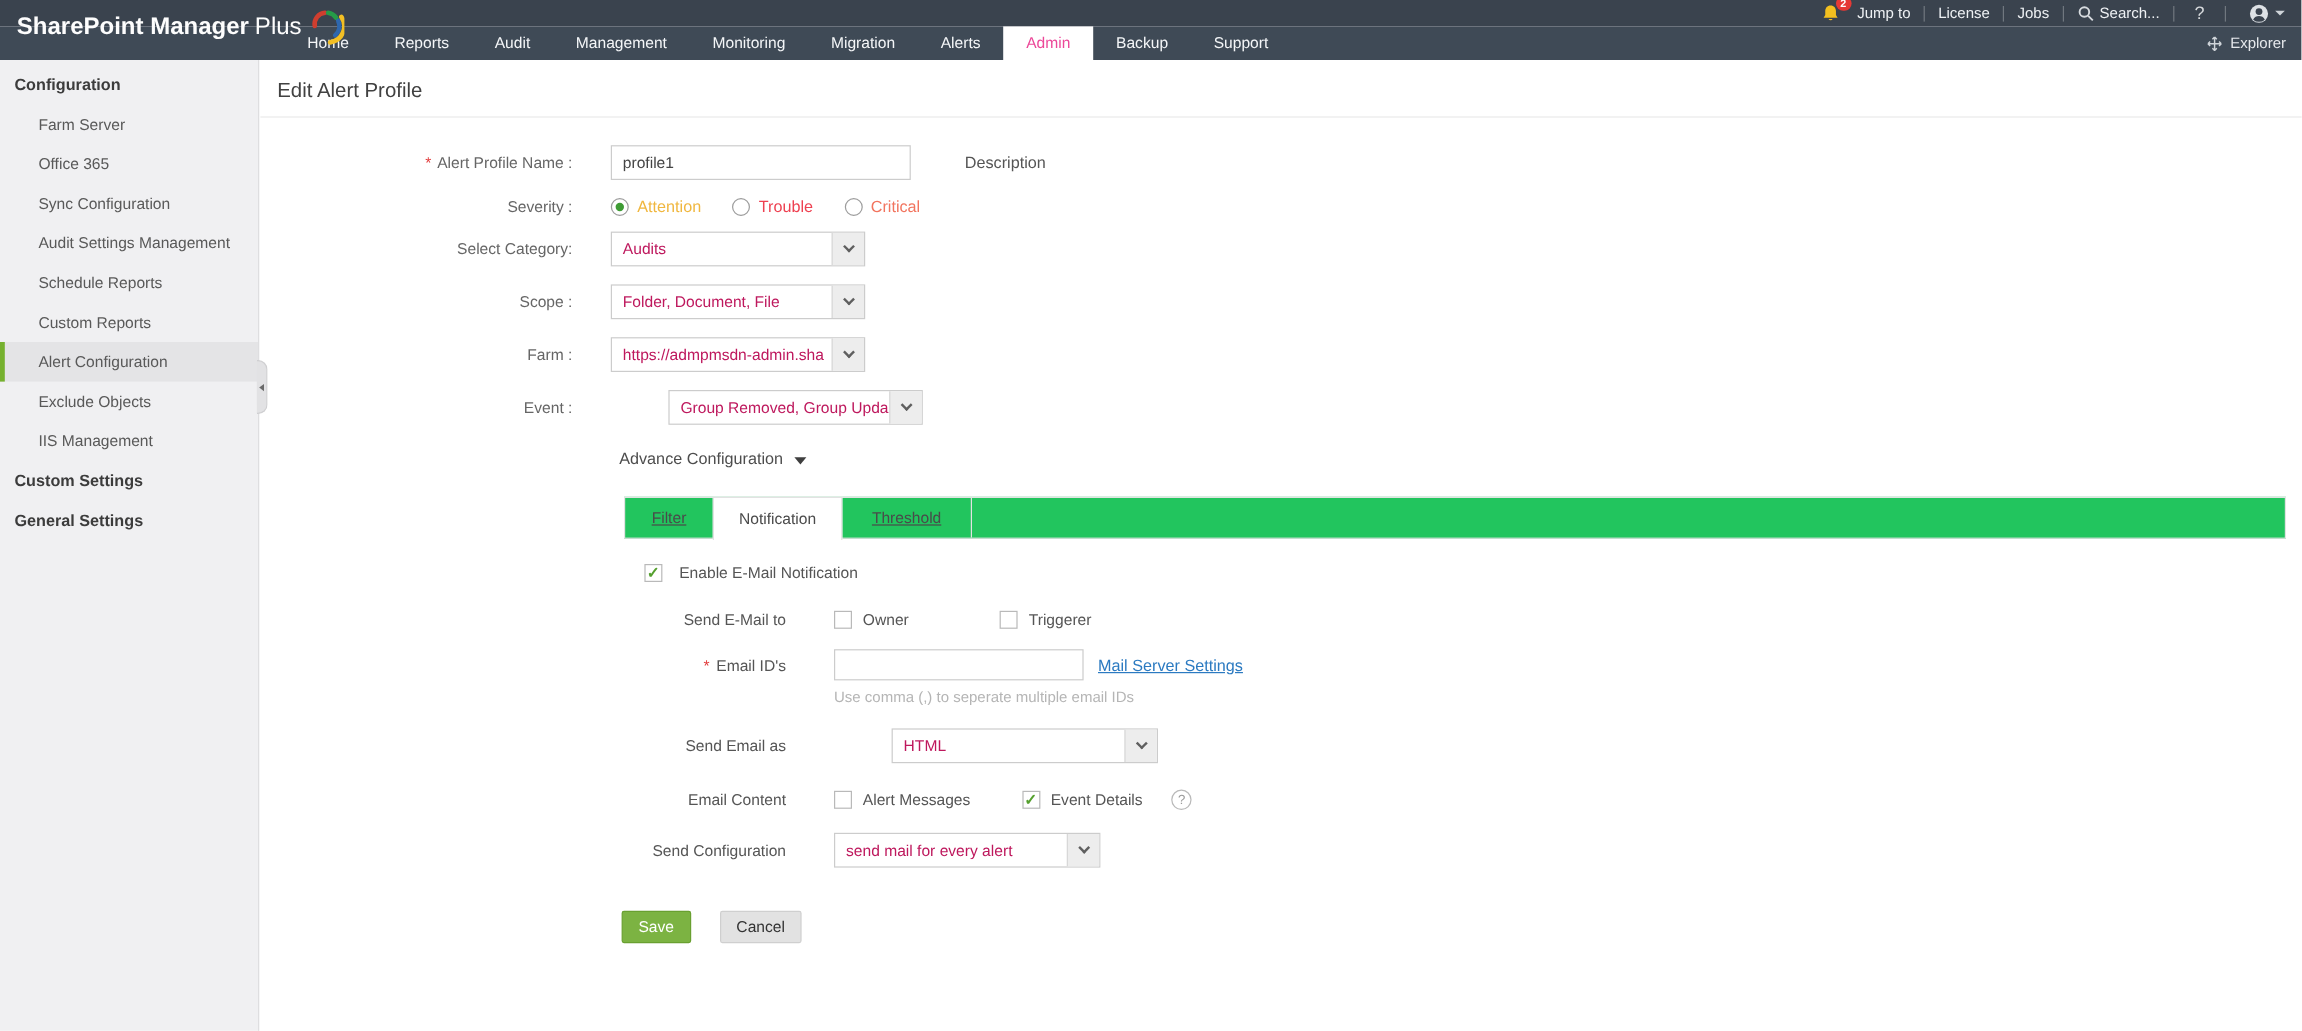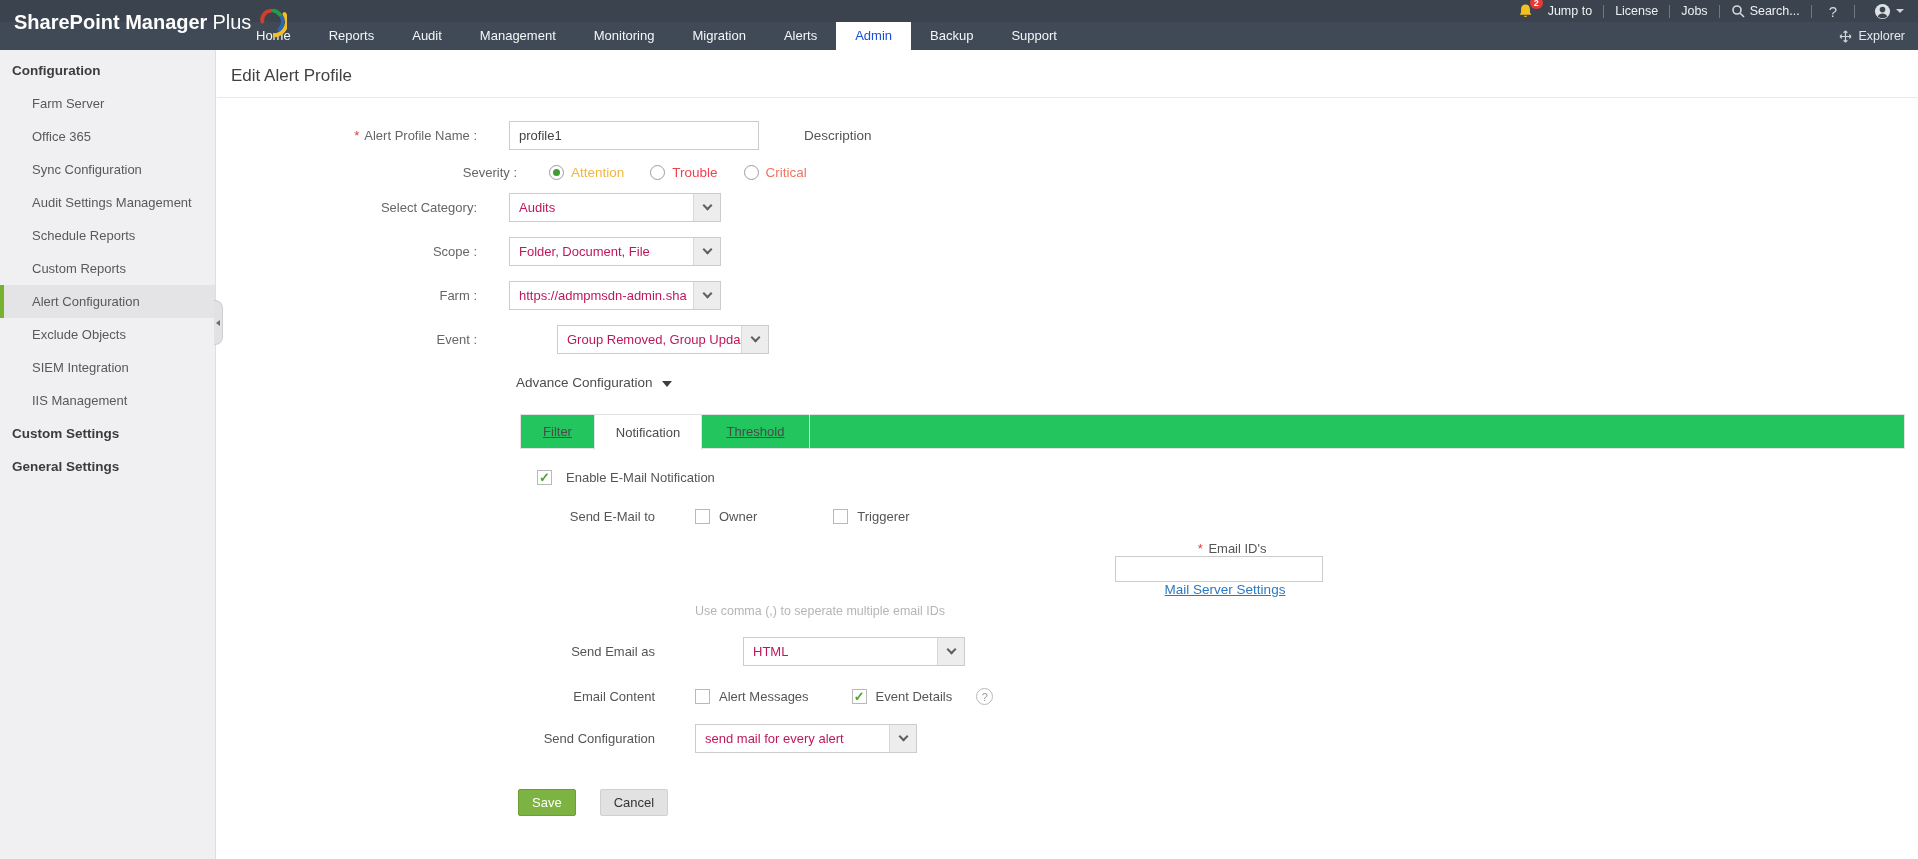--- a/index.html
+++ b/index.html
@@ -18,21 +18,21 @@
   .util { display:flex; align-items:center; color:#eef1f4; font-size:12.5px; cursor:pointer; white-space:nowrap; }
   .sep { width:1px; height:13px; background:rgba(255,255,255,.28); margin:0 11px; }
   .bell-wrap { position:relative; margin-right:14px; }
   .badge { position:absolute; top:-6px; right:-9px; background:#e53935; color:#fff; font-size:9px; line-height:12px; min-width:13px; text-align:center; border-radius:7px; padding:0 2px; font-weight:bold; }
   .search-util svg { margin-right:5px; }
   .help-util { font-size:15px; color:#d7dadd; margin:0 6px; }
   .avatar-wrap { display:flex; align-items:center; margin-left:8px; }
   .caret-sm { width:0; height:0; border-left:4px solid transparent; border-right:4px solid transparent; border-top:4px solid #cfd4d9; margin-left:5px; }
 
   .nav-tab { padding:0 19px; line-height:28px; color:#f4f6f8; font-size:13px; cursor:pointer; white-space:nowrap; }
-  .nav-tab.active { background:#fff; color:#1d4ed8; }
+  .nav-tab.active { background:#fff; color:#ec4899; }
   .explorer { margin-left:auto; display:flex; align-items:center; gap:6px; color:#e6e9ec; font-size:12.5px; padding-right:13px; cursor:pointer; }
 
   
   .sidebar { position:absolute; left:0; top:50px; width:216px; bottom:0; background:#f0f0f2; border-right:1px solid #dedee0; padding-top:4px; }
   .side-header { font-weight:bold; color:#3c3c3c; font-size:13.5px; padding:9px 12px; cursor:default; }
   .side-item { font-size:13px; color:#595959; padding:9px 12px 9px 28px; cursor:pointer; border-left:4px solid transparent; }
   .side-item.active { background:#e4e4e6; border-left:4px solid #76b12f; }
   .collapse-handle { position:absolute; right:-8px; top:250px; width:9px; height:45px; background:#e2e2e4; border:1px solid #cfcfd1; border-left:none; border-radius:0 8px 8px 0; display:flex; align-items:center; justify-content:center; cursor:pointer; z-index:4; }
   .collapse-handle .arrow { width:0; height:0; border-top:3px solid transparent; border-bottom:3px solid transparent; border-right:4px solid #6a6a6a; }
 
@@ -164,42 +164,41 @@
 <div class="sidebar">
   <div class="side-header">Configuration</div>
   <div class="side-item">Farm Server</div>
   <div class="side-item">Office 365</div>
   <div class="side-item">Sync Configuration</div>
   <div class="side-item">Audit Settings Management</div>
   <div class="side-item">Schedule Reports</div>
   <div class="side-item">Custom Reports</div>
   <div class="side-item active">Alert Configuration</div>
   <div class="side-item">Exclude Objects</div>
-  <div class="side-item">SIEM Integration</div>
   <div class="side-item">IIS Management</div>
   <div class="side-header">Custom Settings</div>
   <div class="side-header">General Settings</div>
   <div class="collapse-handle">
       <span class="arrow"></span>
     </div>
 </div>
 
 <div class="content">
   <div class="page-title">Edit Alert Profile</div>
   <div class="title-divider"></div>
 
   <div class="form">
 
     <div class="form-row">
       <div class="f-label"><span class="req">*</span> <span>Alert Profile Name :</span></div>
       <input class="text-input" type="text" value="profile1" style="">
       <span class="desc-label">Description</span>
     </div>
 
-    <div class="form-row" style="margin-bottom:13px;padding-left:40px;">
+    <div class="form-row" style="margin-bottom:13px;">
       <div class="f-label">Severity :</div>
       <div class="radio-group">
         <span class="radio-opt">
           <span class="radio-circle selected"></span>
           <span class="sev-attention">Attention</span>
         </span>
         <span class="radio-opt">
           <span class="radio-circle"></span>
           <span class="sev-trouble">Trouble</span>
         </span>
@@ -273,21 +272,21 @@
       <span class="cb-opt">
         <span class="checkbox"></span>
         <span>Owner</span>
       </span>
       <span class="cb-opt" style="margin-left:40px;padding-left:36px;">
         <span class="checkbox"></span>
         <span>Triggerer</span>
       </span>
     </div>
 
-    <div class="p-row" style="margin-top:17px;flex-direction:column;">
+    <div class="p-row" style="margin-top:17px;">
       <div class="p-label"><span class="req">*</span> <span>Email ID's</span></div>
       <input class="email-input" type="text" value="" style="">
       <span class="link">Mail Server Settings</span>
     </div>
     <div class="hint">Use comma (,) to seperate multiple email IDs</div>
 
     <div class="p-row" style="margin-top:19px;gap:48px;">
       <div class="p-label">Send Email as</div>
       <div class="select">
         <span class="select-text">HTML</span>

